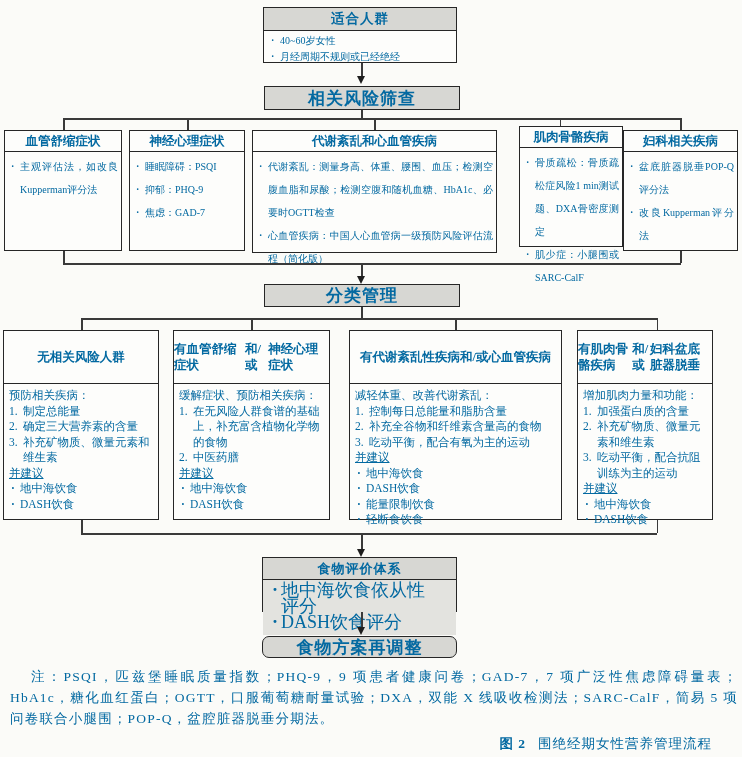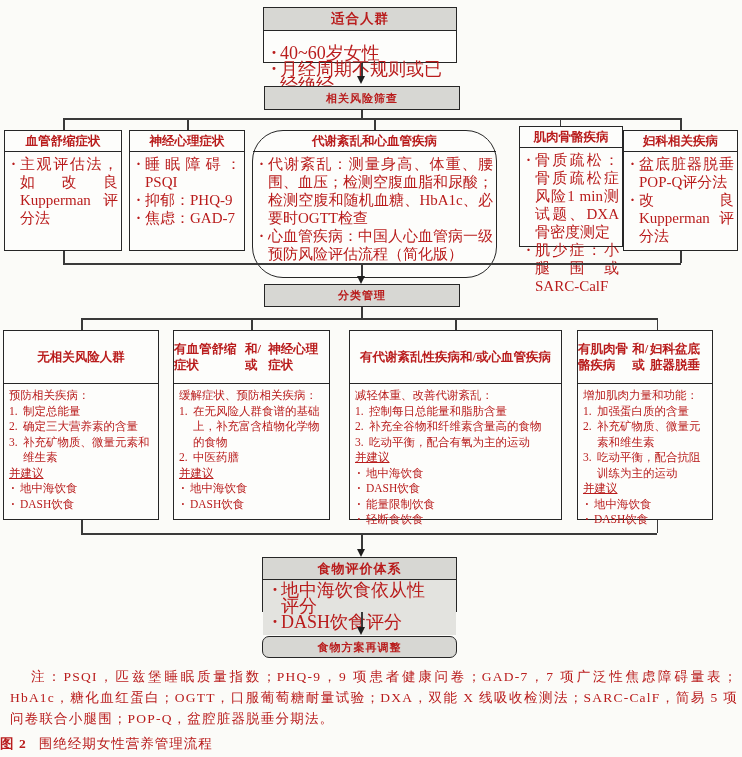--- a/index.html
+++ b/index.html
@@ -1,55 +1,55 @@
 <!DOCTYPE html>
 <html><head>
 <meta charset="utf-8">
 <style>
   html,body{margin:0;padding:0;background:#ffffff;}
   #canvas{
     position:relative;width:742px;height:757px;overflow:hidden;
-    background:#fbfbf8;color:#b91c1c;
+    background:#fbfbf8;color:#0369a1;
     font-family:"Liberation Serif","DejaVu Serif",serif;
   }
   .box{position:absolute;box-sizing:border-box;border:1.6px solid #262626;background:#fdfdfb;}
   .bar{display:flex;align-items:center;justify-content:center;font-weight:bold;
-       background:#d7d7d3;font-size:11px;letter-spacing:1px;}
+       background:#d7d7d3;font-size:17px;letter-spacing:1px;}
   .hline{position:absolute;height:1.5px;background:#3a3a3a;}
   .vline{position:absolute;width:1.5px;background:#3a3a3a;}
   .ah{position:absolute;width:0;height:0;
       border-left:4.5px solid transparent;border-right:4.5px solid transparent;
       border-top:8px solid #1e1e1e;}
   
   .tbox .hd{height:22px;border-bottom:1.6px solid #262626;background:#d7d7d3;
             display:flex;align-items:center;justify-content:center;font-weight:bold;
             font-size:13.5px;letter-spacing:1px;}
-  .tbox .bd{padding:14px 3px 0 5px;font-size:18px;line-height:16px;}
+  .tbox .bd{padding:2px 3px 0 5px;font-size:10px;line-height:16px;}
   
   .sbox .hd{height:20px;border-bottom:1.6px solid #262626;display:flex;align-items:center;
             justify-content:center;font-weight:bold;font-size:12.5px;}
-  .sbox .bd{padding:3px 3px 0 4px;font-size:15px;line-height:18px;text-align:justify;font-family:Liberation Serif, serif;}
+  .sbox .bd{padding:3px 3px 0 4px;font-size:10px;line-height:23px;text-align:justify;font-family:Liberation Serif, serif;}
   .bullet{position:relative;padding-left:11px;}
   .bullet::before{content:"·";position:absolute;left:2px;top:0;font-weight:bold;}
   
   .mbox .hd{height:52px;border-bottom:1.6px solid #262626;display:flex;flex-direction:row;
             align-items:center;justify-content:center;font-weight:bold;font-size:12.5px;line-height:16px;}
   .mbox .bd{padding:4px 4px 0 5px;font-size:11.5px;line-height:15.5px;counter-reset:step;}
   .step{counter-increment:step;position:relative;padding-left:14px;}
   .step::before{content:counter(step) ".";position:absolute;left:0;}
   .advice-label{text-decoration:underline;}
   
   .ebox .hd{height:21px;border-bottom:1.6px solid #262626;background:#d7d7d3;
             display:flex;align-items:center;justify-content:center;font-weight:bold;
             font-size:13px;letter-spacing:1px;}
   .ebox .bd{background:#e3e3df;height:100%;padding:2px 14px 0 7px;font-size:18px;line-height:16px;}
   
   #note{position:absolute;left:10px;top:666px;width:728px;font-size:13.5px;line-height:21px;
         letter-spacing:1.2px;text-align:justify;text-indent:21px;}
-  #caption{position:absolute;left:0;top:735px;width:712px;text-align:left;font-size:13.5px;letter-spacing:1px;}
+  #caption{position:absolute;left:0;top:735px;width:712px;text-align:right;font-size:13.5px;letter-spacing:1px;}
   #caption .fig{font-weight:bold;margin-right:12px;}
 </style>
 </head>
 <body>
 
 <div id="canvas">
 
   <div class="box tbox" style="left:263px;top:7px;width:194px;height:56px;">
     <div class="hd">适合人群</div>
     <div class="bd">
@@ -78,21 +78,21 @@
     </div>
   </div>
   <div class="box sbox" style="left:129px;top:130px;width:116px;height:121px;">
     <div class="hd">神经心理症状</div>
     <div class="bd">
       <div class="bullet">睡眠障碍：PSQI</div>
       <div class="bullet">抑郁：PHQ-9</div>
       <div class="bullet">焦虑：GAD-7</div>
     </div>
   </div>
-  <div class="box sbox" style="left:252px;top:130px;width:245px;height:148px;border-radius:31px;">
+  <div class="box sbox" style="left:252px;top:130px;width:245px;height:123px;">
     <div class="hd">代谢紊乱和心血管疾病</div>
     <div class="bd">
       <div class="bullet">代谢紊乱：测量身高、体重、腰围、血压；检测空腹血脂和尿酸；检测空腹和随机血糖、HbA1c、必要时OGTT检查</div>
       <div class="bullet">心血管疾病：中国人心血管病一级预防风险评估流程（简化版）</div>
     </div>
   </div>
   <div class="box sbox" style="left:503px;top:126px;width:104px;height:121px;margin-left:16px;">
     <div class="hd">肌肉骨骼疾病</div>
     <div class="bd">
       <div class="bullet">骨质疏松：骨质疏松症风险1 min测试题、DXA骨密度测定</div>

